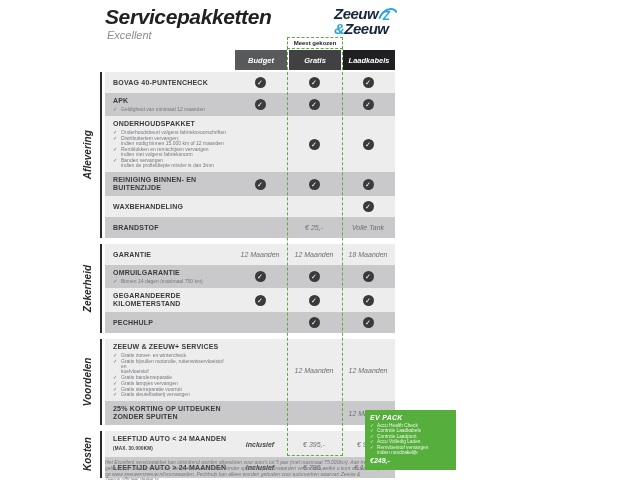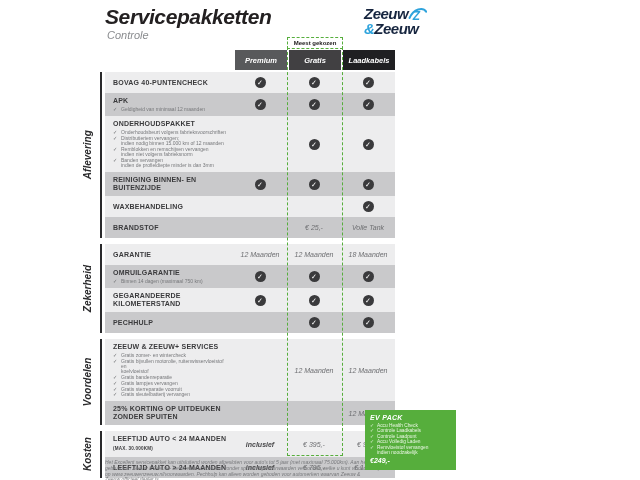--- a/index.html
+++ b/index.html
@@ -4,21 +4,21 @@
 <style>
   * { margin:0; padding:0; box-sizing:border-box; }
   html,body { background:#fff; }
   body { font-family:"Liberation Sans", sans-serif; }
   .page { position:relative; width:640px; height:480px; background:#fff; overflow:hidden; }
 
   
   .title { position:absolute; left:105px; top:5px; font-size:21px; font-weight:bold; font-style:italic; color:#232021; letter-spacing:-0.4px; }
   .subtitle { position:absolute; left:107px; top:29px; font-size:11px; font-style:italic; color:#8a8c8f; }
   .logo { position:absolute; left:334px; top:6px; width:80px; line-height:13px; white-space:nowrap; }
-  .logo .ln { font-size:15px; font-weight:bold; font-style:italic; color:#16253f; letter-spacing:-0.5px;margin-left:30px; }
+  .logo .ln { font-size:15px; font-weight:bold; font-style:italic; color:#16253f; letter-spacing:-0.5px; }
   .logo .blue { color:#2ea3dc; }
   .logo svg { vertical-align:-3px; }
 
   
   .colhead { position:absolute; top:50px; width:52px; height:20px; display:flex; align-items:center; justify-content:center;
              color:#fff; font-size:7.5px; font-weight:bold; font-style:italic; }
   .colhead.budget { left:235px; background:var(--col-budget); }
   .colhead.premium { left:289px; background:var(--col-premium); }
   .colhead.excellent { left:343px; background:var(--col-excellent); }
 
@@ -64,31 +64,31 @@
   
   .footer { position:absolute; left:105px; top:460px; width:268px; font-size:5px; line-height:5.8px;
             font-style:italic; color:#77787b; }
 </style>
 </head>
 <body>
 
 <div class="page">
 
   <div class="title">Servicepakketten</div>
-  <div class="subtitle">Controle</div>
+  <div class="subtitle">Excellent</div>
 
   <div class="logo">
     <div class="ln"><span>Zeeuw</span><span><svg width="19" height="16" viewBox="0 0 24 20">
             <path d="M2 15 C7 3 19 1 23 7" fill="none" stroke="#2ea3dc" stroke-width="2.6" stroke-linecap="round"></path>
             <text x="6" y="18" font-size="15" font-weight="bold" font-style="italic" fill="#2ea3dc" font-family="Liberation Sans, sans-serif">Z</text>
           </svg></span></div>
     <div class="ln"><span class="blue">&amp;</span><span>Zeeuw</span></div>
   </div>
 
-  <div class="colhead budget">Premium</div>
+  <div class="colhead budget">Budget</div>
   <div class="colhead premium">Gratis</div>
   <div class="colhead excellent">Laadkabels</div>
 
   <div class="premium-outline"></div>
   <div class="badge">Meest gekozen</div>
 
   <div class="table">
       <div class="section">
         <div class="side-bar"></div>
         <div class="side-label">Aflevering</div>

